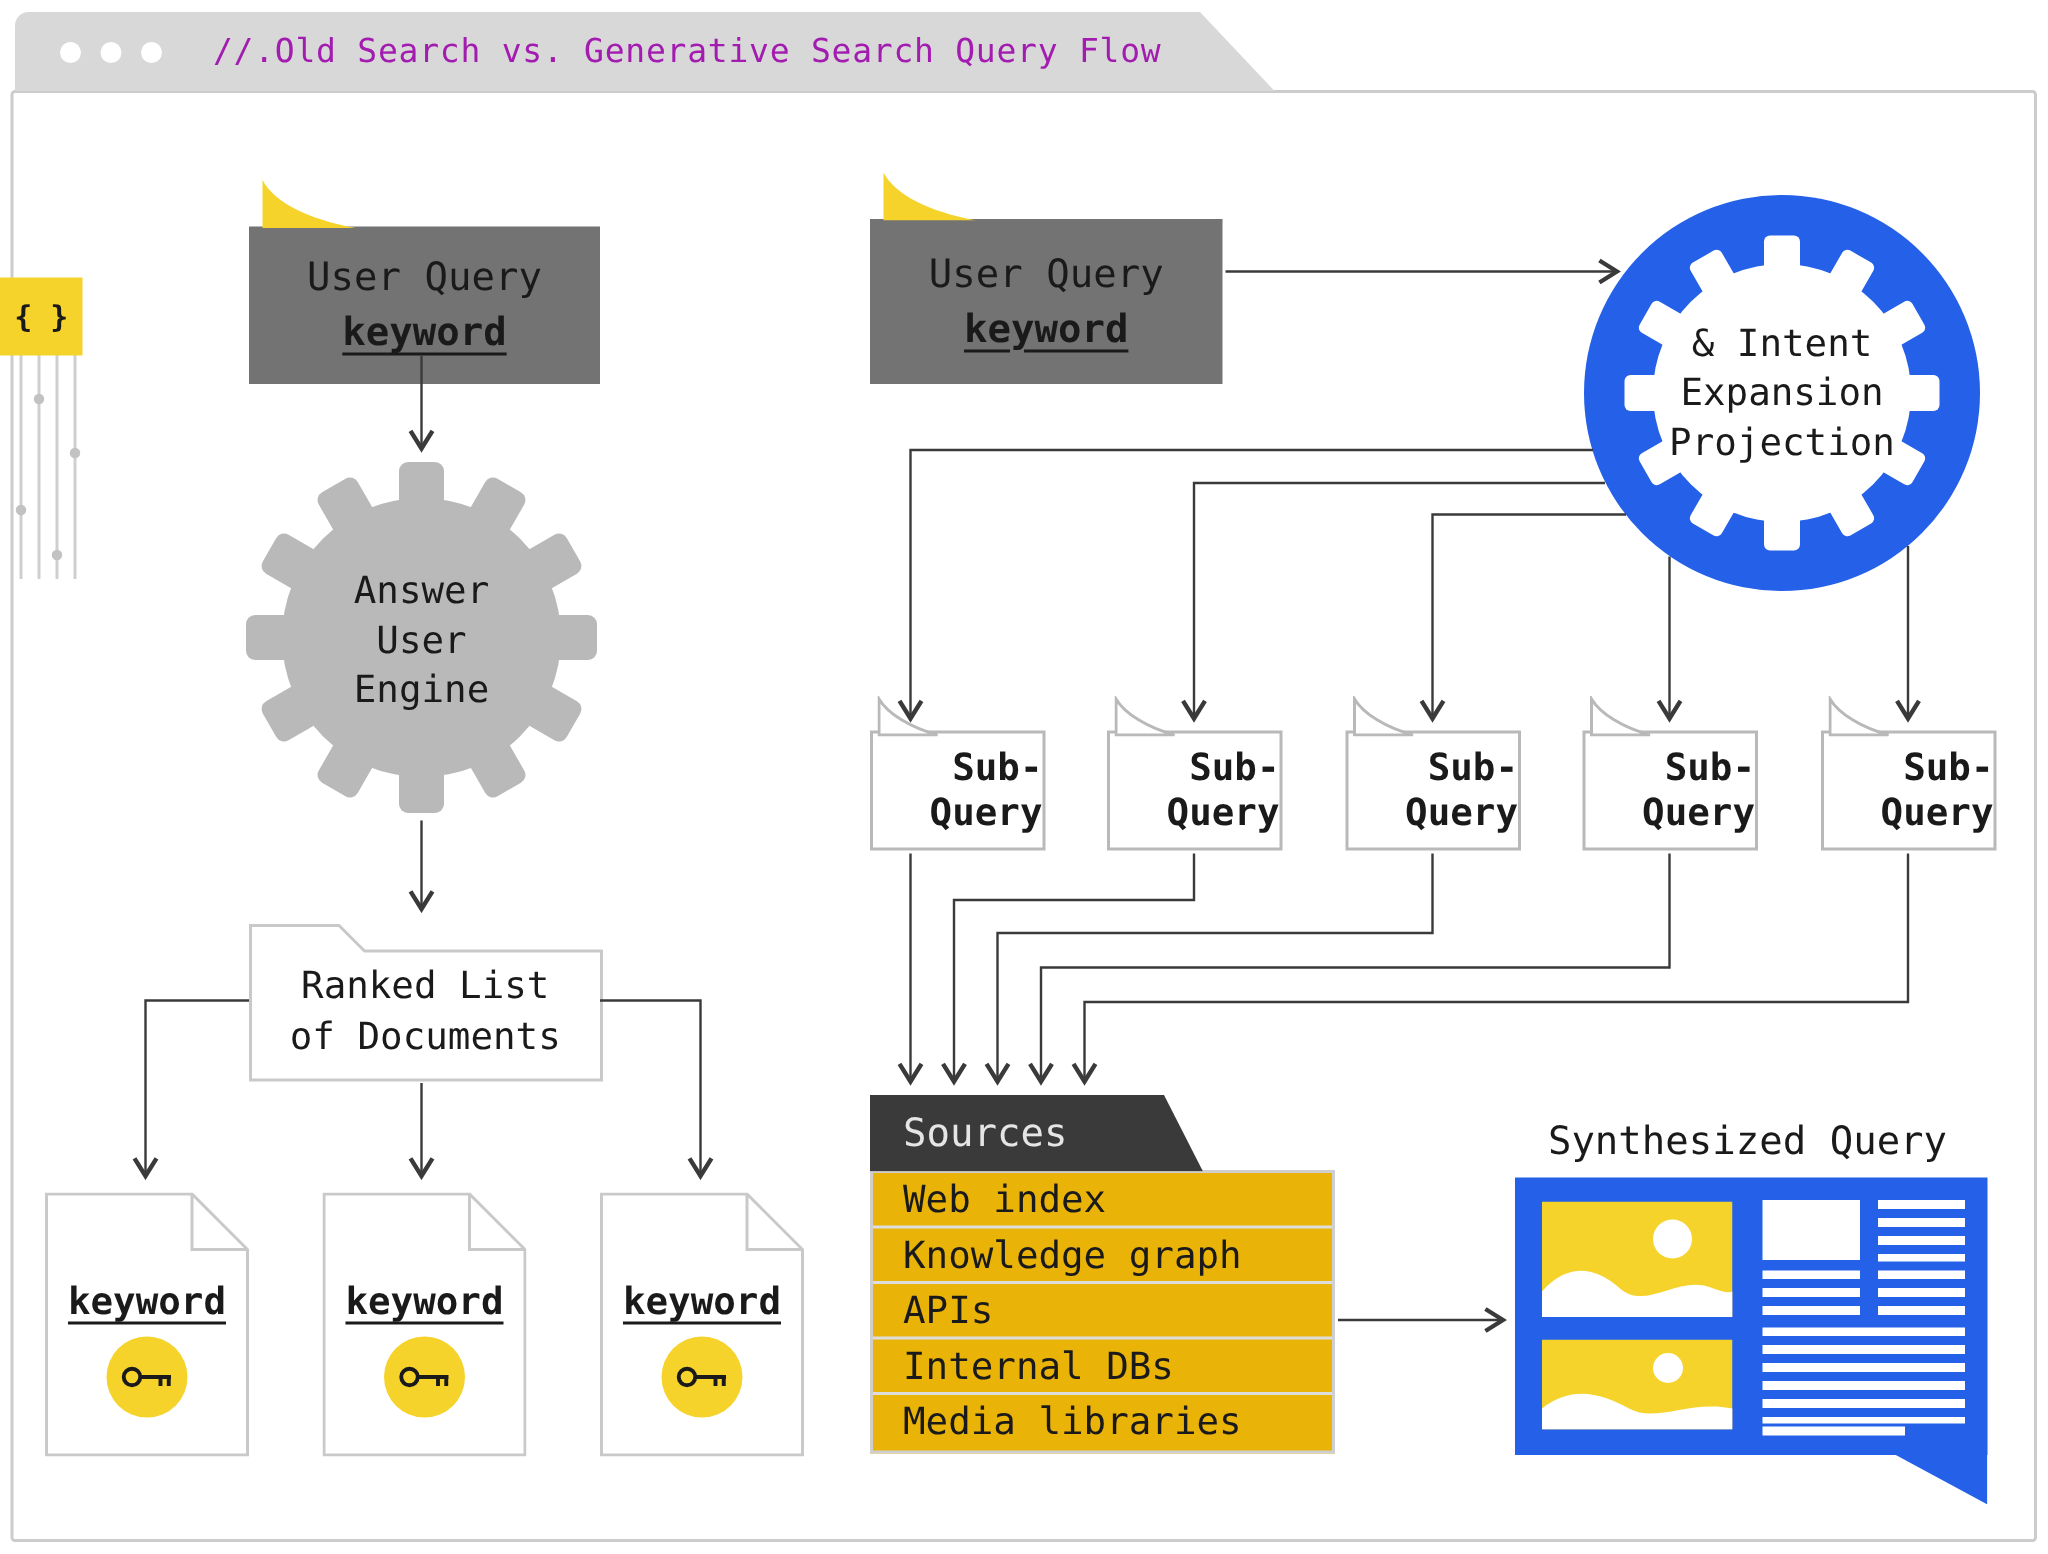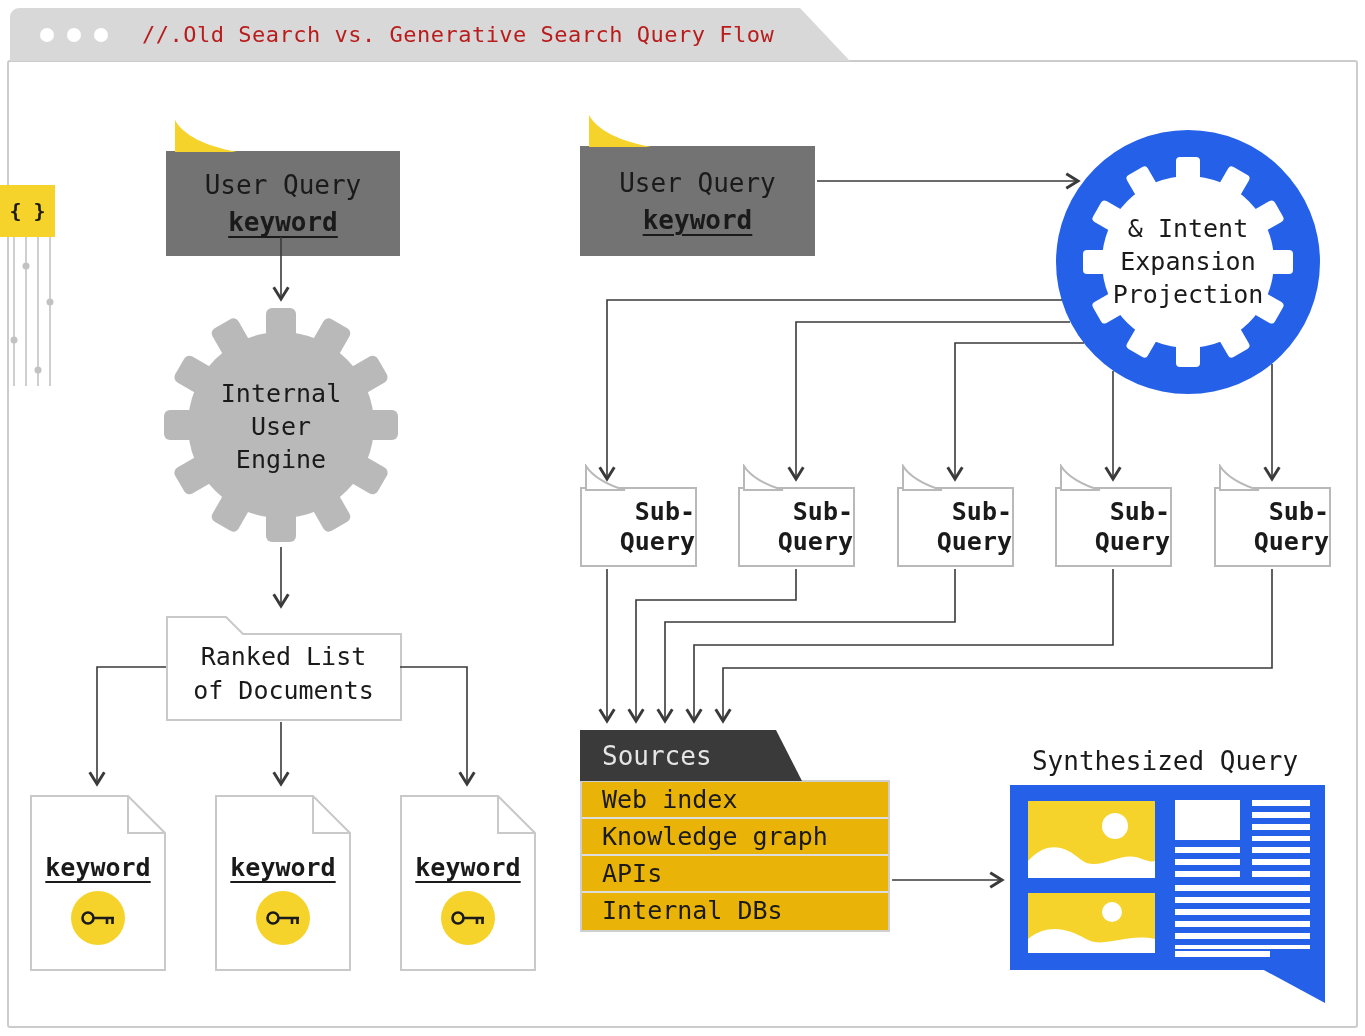--- a/index.html
+++ b/index.html
@@ -13,21 +13,21 @@
 
   .frame { position: absolute; left: 7px; top: 60px; width: 1351px; height: 968px;
            border: 2px solid #cccccc; border-radius: 3px; background: transparent; }
 
   .titlebar { position: absolute; left: 10px; top: 8px; width: 840px; height: 53px;
     background: #d8d8d8; border-top-left-radius: 9px;
     clip-path: polygon(0 0, calc(100% - 50px) 0, 100% 100%, 0 100%);
     display: flex; align-items: center; z-index: 3; }
   .dots { display: flex; gap: 13px; margin-left: 30px; }
   .dot { width: 14px; height: 14px; border-radius: 50%; background: #fff; }
-  .win-title { margin-left: 34px; font-size: 22px; color: #b91c1c; letter-spacing: .5px; }
+  .win-title { margin-left: 34px; font-size: 22px; color: #a21caf; letter-spacing: .5px; }
 
   .code-badge { position: absolute; left: 0; top: 185px; width: 55px; height: 52px;
     background: #F6D32B; z-index: 4; display: flex; align-items: center; justify-content: center;
     font-size: 20px; font-weight: bold; }
   .gitlines { position: absolute; left: 2px; top: 236px; z-index: 2; }
 
   .bubble { position: absolute; display: flex; flex-direction: column; align-items: center;
     justify-content: center; gap: 7px; z-index: 2; }
   .yellow { background: #737373; margin-top: 21px; }
   .uq-old { left: 166px; top: 130px; width: 234px; height: 105px; }
@@ -132,21 +132,21 @@
         <rect x="-15" y="-117" width="30" height="34" rx="6" transform="rotate(210)"></rect>
         <rect x="-15" y="-117" width="30" height="34" rx="6" transform="rotate(240)"></rect>
         <rect x="-15" y="-117" width="30" height="34" rx="6" transform="rotate(270)"></rect>
         <rect x="-15" y="-117" width="30" height="34" rx="6" transform="rotate(300)"></rect>
         <rect x="-15" y="-117" width="30" height="34" rx="6" transform="rotate(330)"></rect>
       </g>
       <circle r="93"></circle>
     </g>
   </svg>
   <div class="gear-label lbl-gray">
-    <div>Internal</div>
+    <div>Answer</div>
     <div>User</div>
     <div>Engine</div>
   </div>
 
   <svg class="folder-svg" width="236" height="108">
     <path d="M1,106 L1,3 L60,3 L77,20 L235,20 L235,106 Z" fill="#fff" stroke="#c9c9c9" stroke-width="2"></path>
   </svg>
   <div class="folder-label">
     <div>Ranked List</div>
     <div>of Documents</div>
@@ -263,20 +263,21 @@
   </div>
 
   <div class="src-header">
     <span>Sources</span>
   </div>
   <div class="src-table">
     <div class="src-row">Web index</div>
     <div class="src-row">Knowledge graph</div>
     <div class="src-row">APIs</div>
     <div class="src-row">Internal DBs</div>
+    <div class="src-row">Media libraries</div>
   </div>
 
   <div class="ans-title">Synthesized Query</div>
   <div class="ans-panel">
     <div class="img-ph" style="left:18px;top:16px">
       <svg width="127" height="77">
         <rect width="127" height="77" fill="#F6D32B"></rect>
         <circle cx="87" cy="25" r="13" fill="#fff"></circle>
         <path d="M0,77 L0,60 C18,40 36,44 52,58 C68,72 88,52 108,56 C116,58 122,62 127,60 L127,77 Z" fill="#fff"></path>
       </svg>

